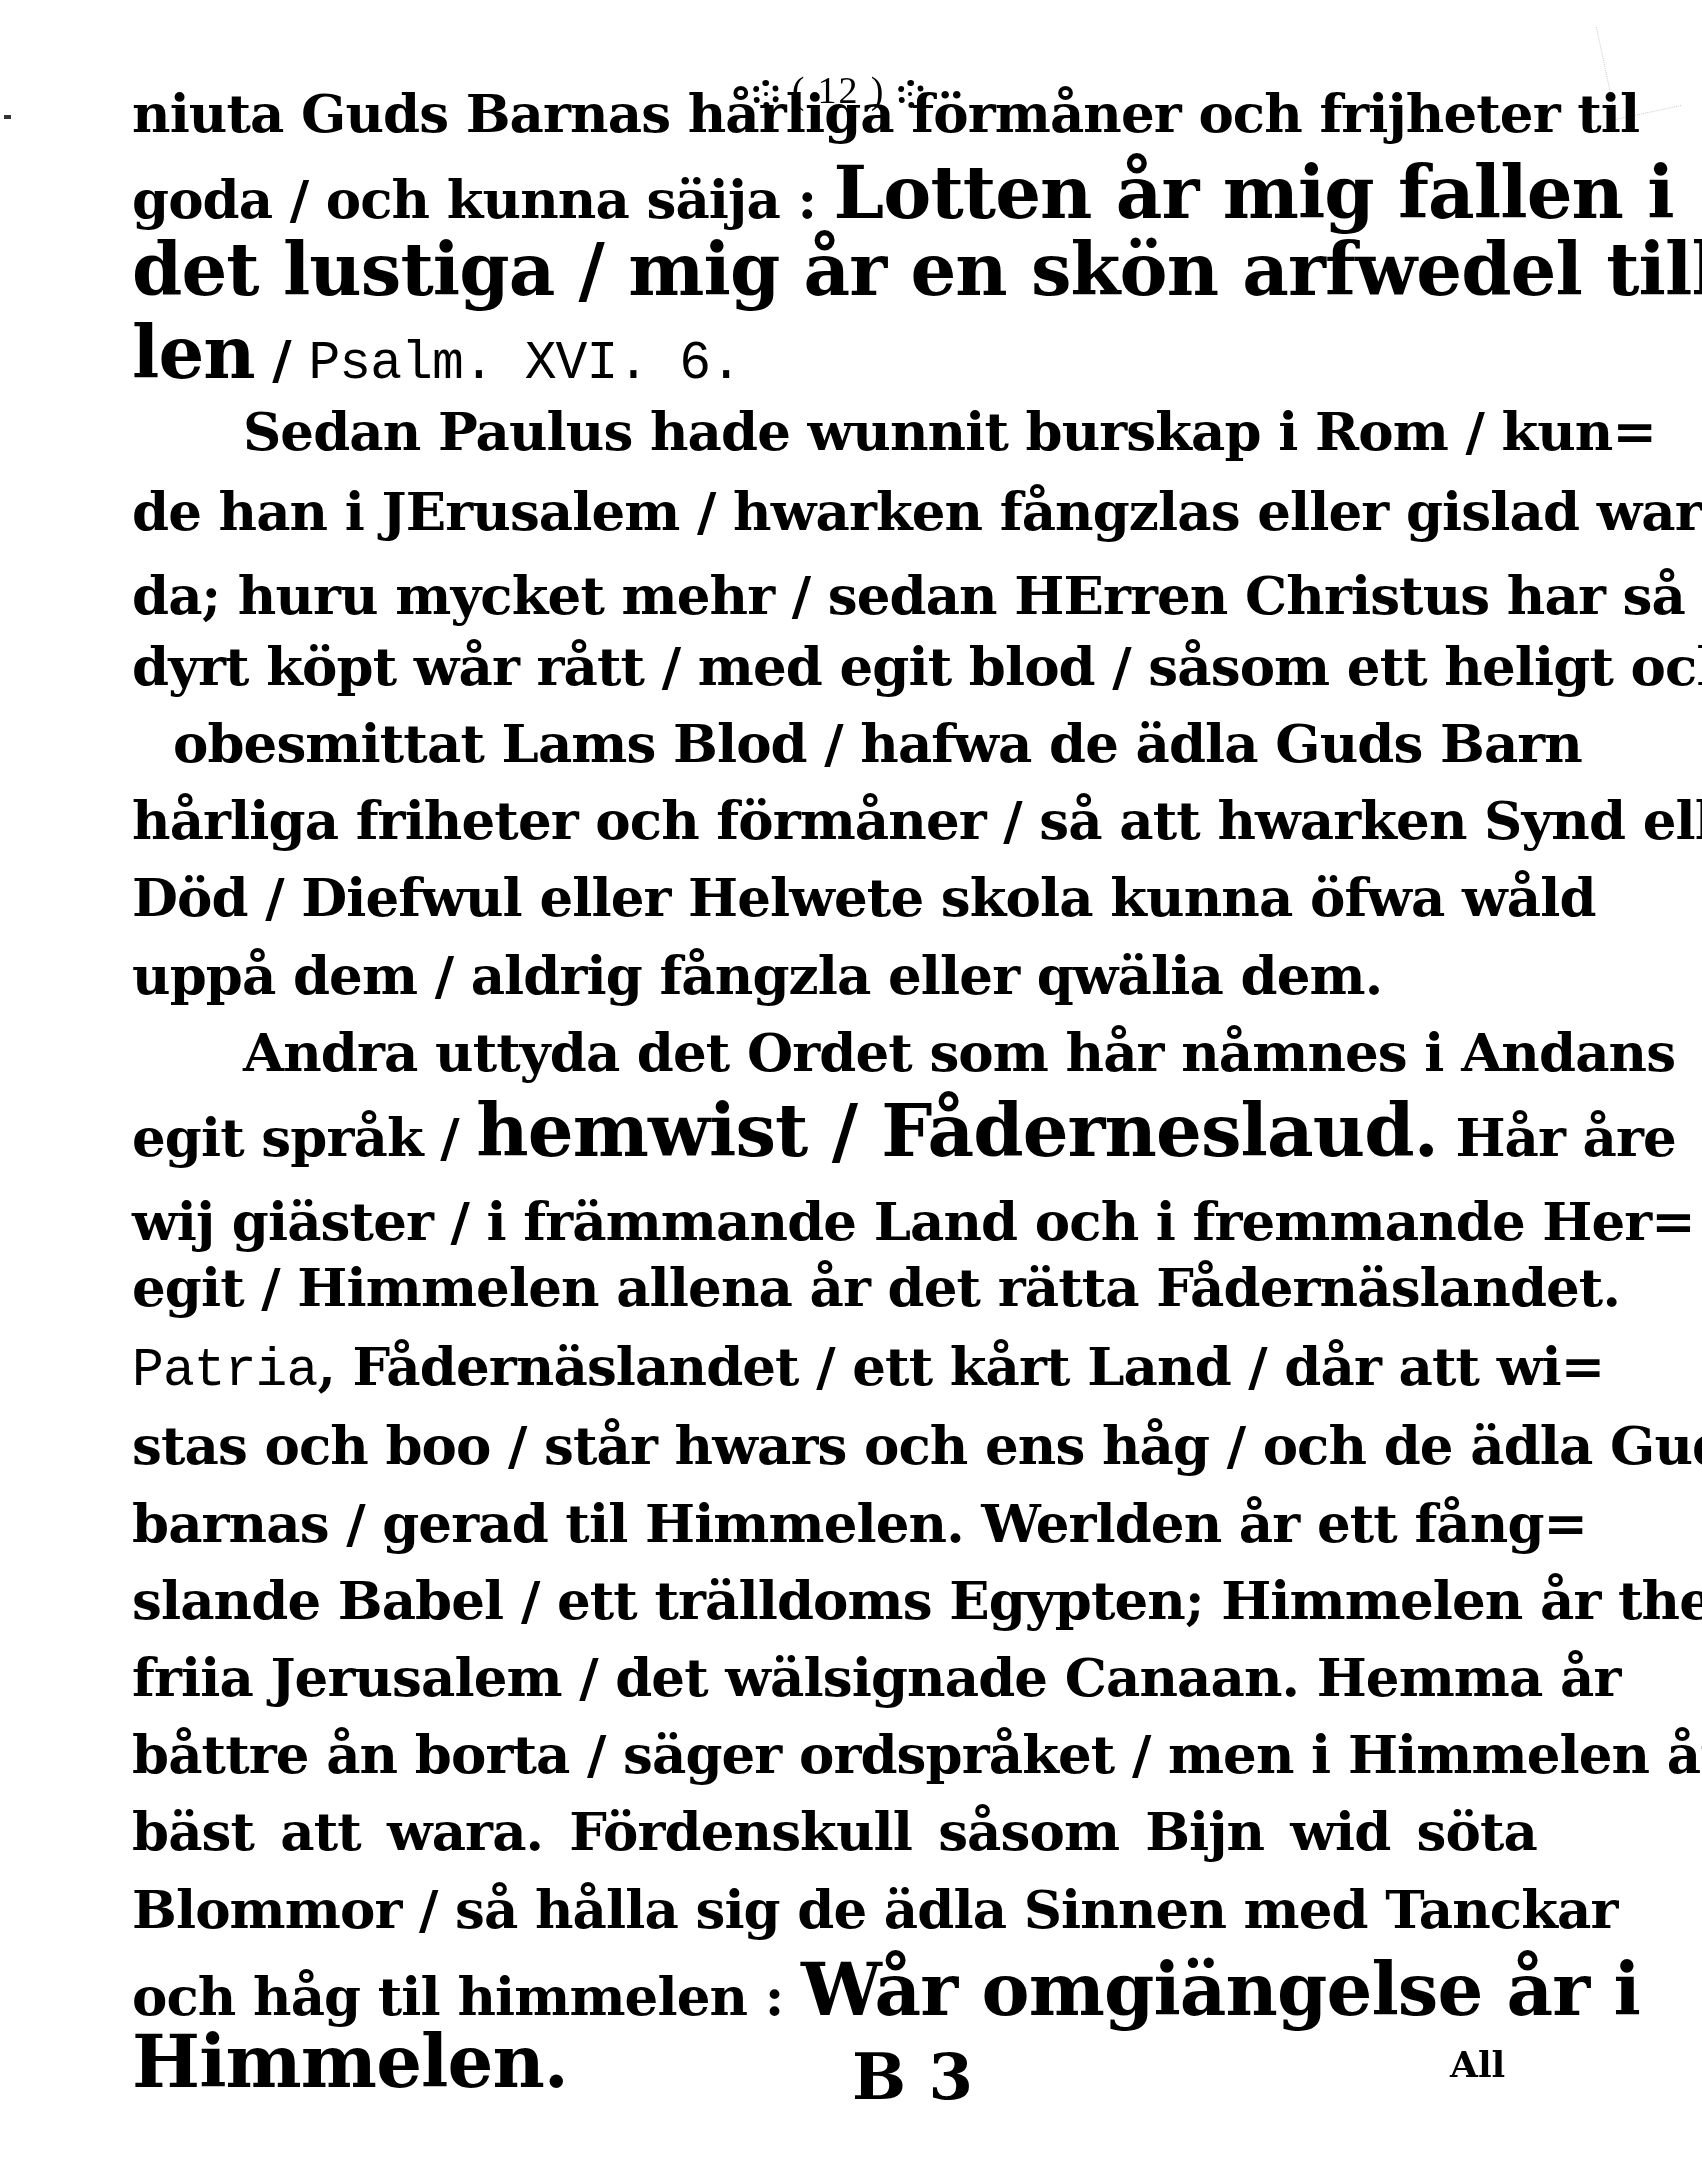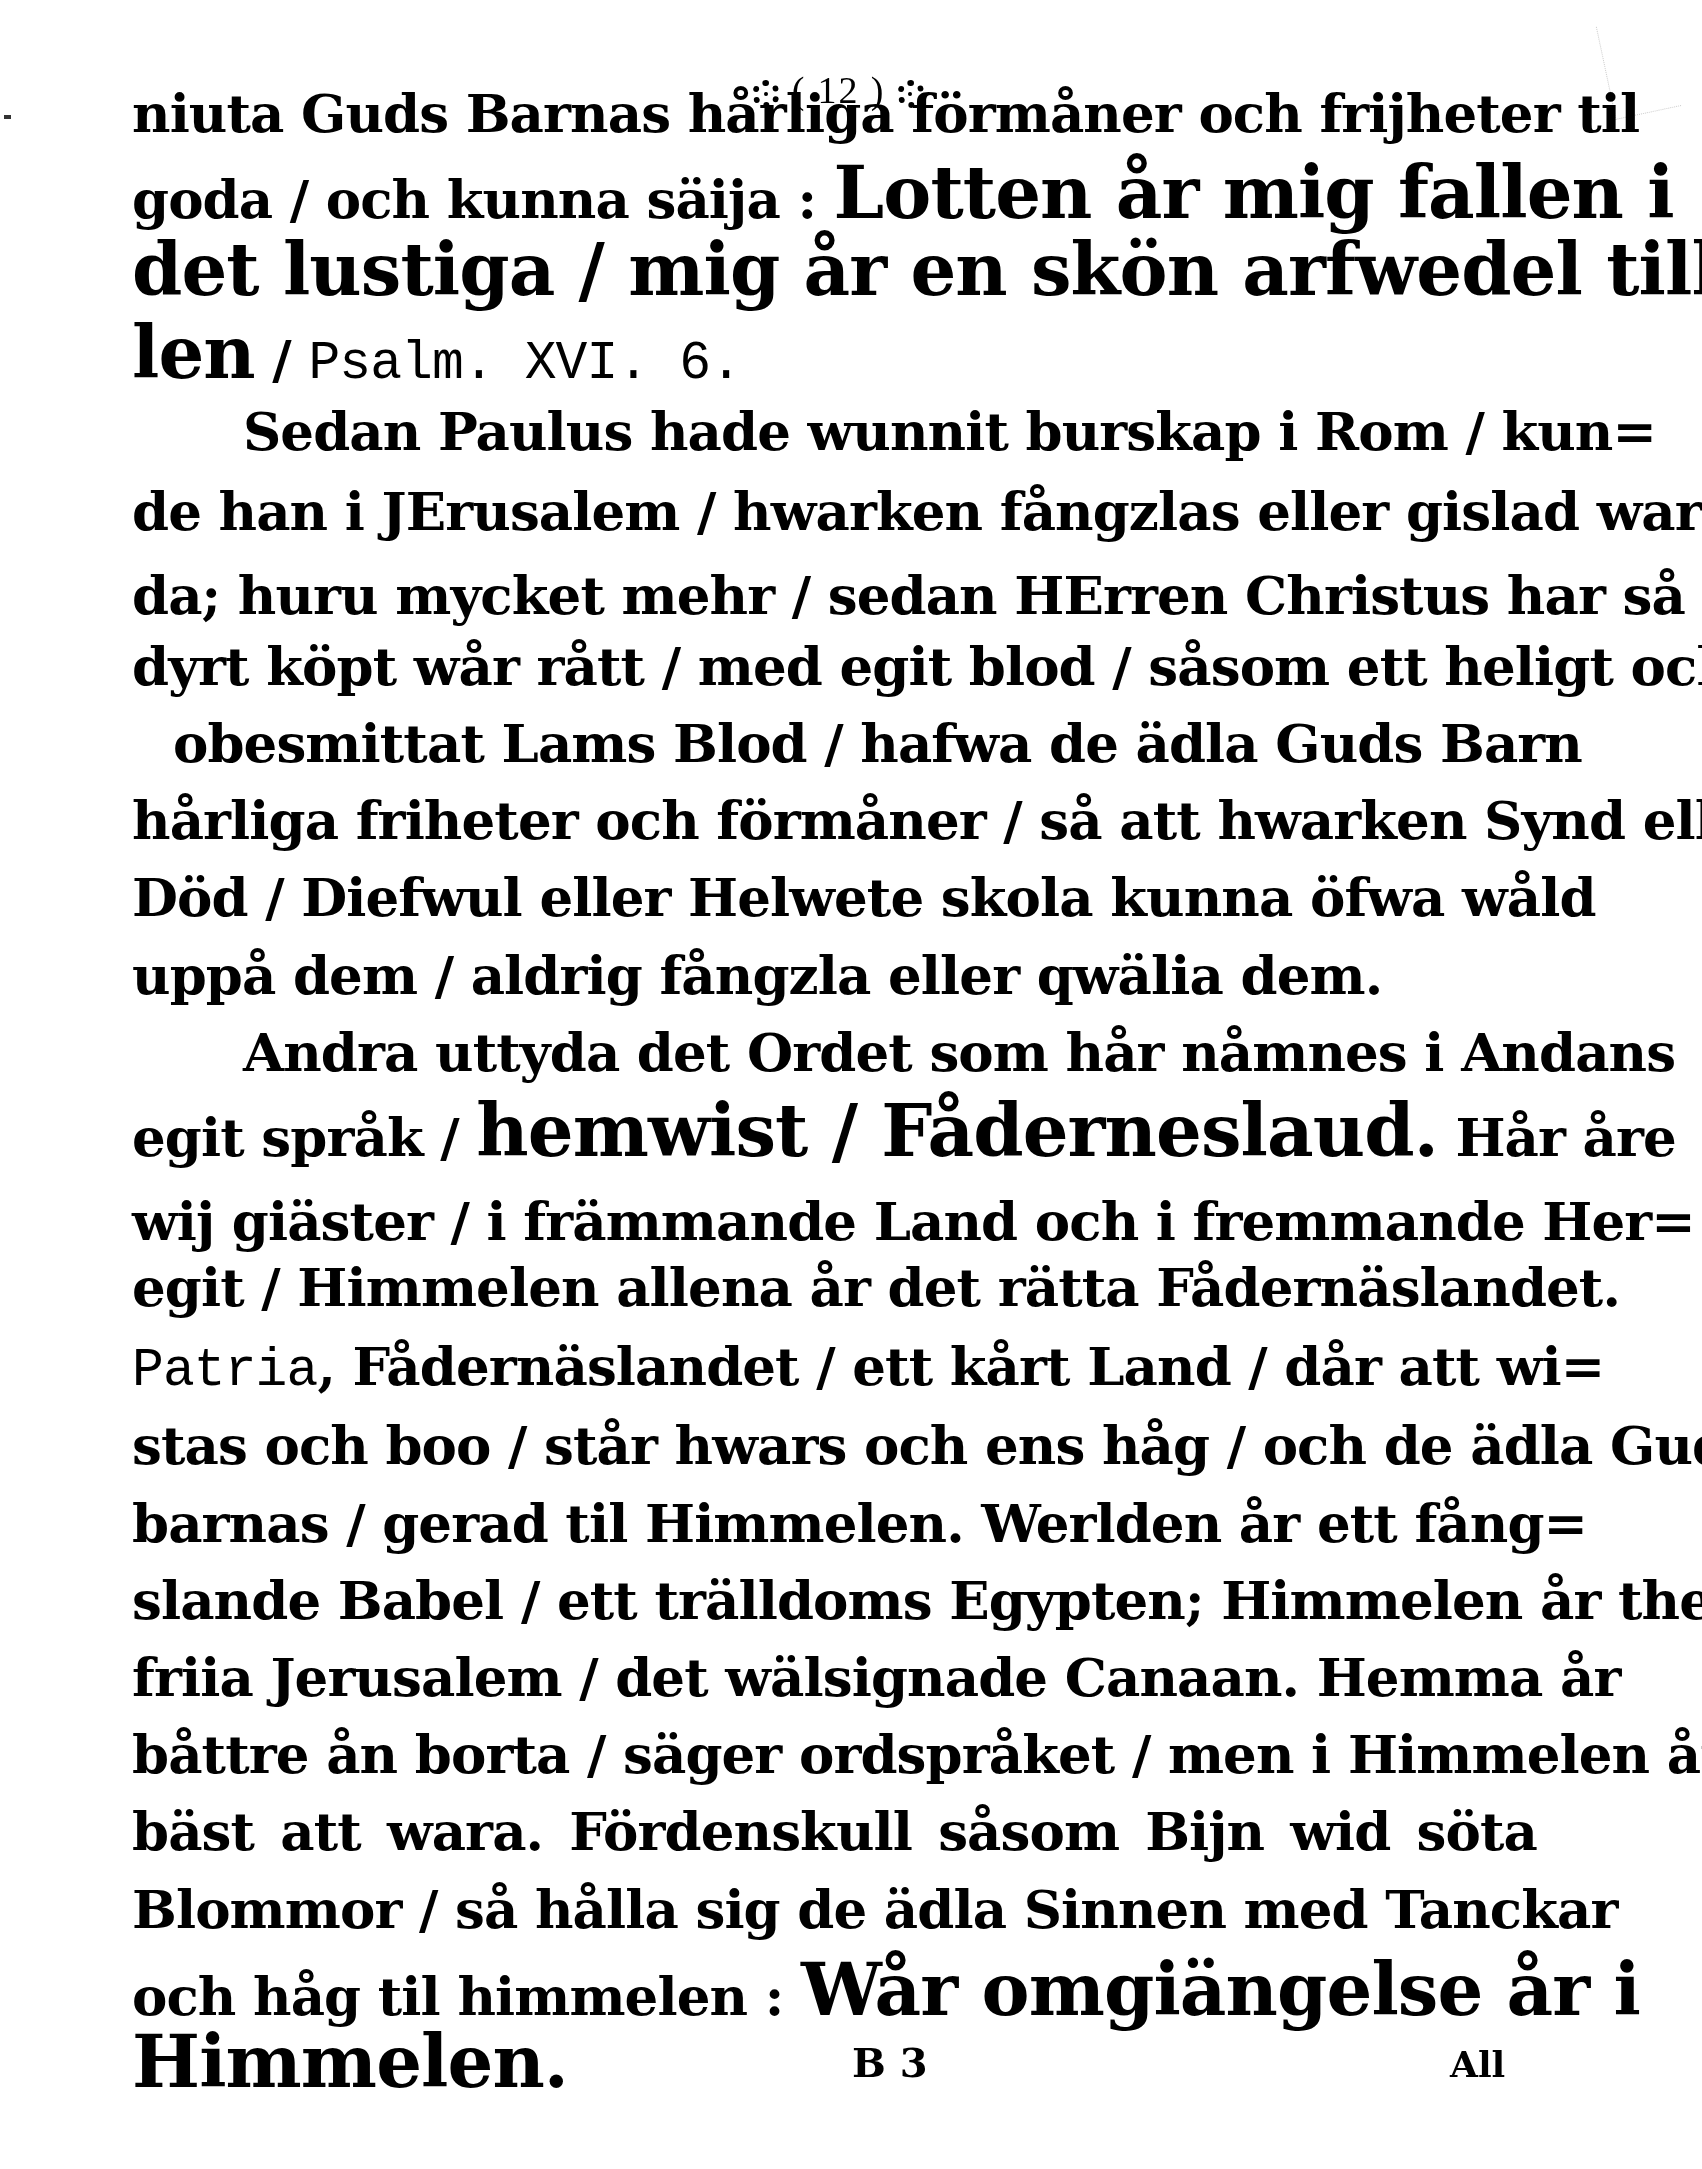--- a/index.html
+++ b/index.html
@@ -7,21 +7,21 @@
   .page { position:absolute; left:0; top:0; width:1702px; height:2169px; background:#fff; }
   .header { position:absolute; left:716px; top:68px; width:245px; text-align:center; font-size:38px; letter-spacing:1.9px; font-family:"Liberation Serif", serif; }
   .orn { display:inline-block; width:28px; height:28px; border-radius:50%; border:6.6px dotted #000; box-sizing:border-box; vertical-align:middle; position:relative; }
   .orn::after { content:""; position:absolute; left:5.6px; top:5.6px; width:3.8px; height:3.8px; border-radius:50%; background:#000; }
   .lines { position:absolute; left:132px; top:0; width:1405px; }
   .line { position:absolute; left:0; width:1405px; white-space:nowrap; font-family:"DejaVu Serif", serif; font-weight:bold; font-size:53px; line-height:66px; transform-origin:left center; text-align:justify; text-align-last:justify; letter-spacing:-0.9px; }
   .line.indent { padding-left:111px; box-sizing:border-box; }
   .line.short { text-align-last:left; }
   .big { font-size:72px; }
   .roman { font-family:Liberation Mono, monospace; font-weight:normal; }
-  .sig { position:absolute; left:852px; top:2039px; font-size:40px; font-weight:bold; font-family:"DejaVu Serif", serif; }
+  .sig { position:absolute; left:852px; top:2039px; font-size:64px; font-weight:bold; font-family:"DejaVu Serif", serif; }
   .catch { position:absolute; left:1450px; top:2043px; font-size:36px; font-weight:bold; font-family:"DejaVu Serif", serif; }
   .stain { position:absolute; left:1605px; top:19px; width:66px; height:94px; border-left:1.9px dotted #999; border-bottom:1.9px dotted #999; transform:rotate(-12deg); opacity:.5; }
   .speck { position:absolute; left:3.8px; top:115px; width:7.5px; height:3.8px; background:#333; }
 </style>
 </head>
 <body>
 
 <div class="page">
   <div class="stain"></div>
   <div class="speck"></div>

